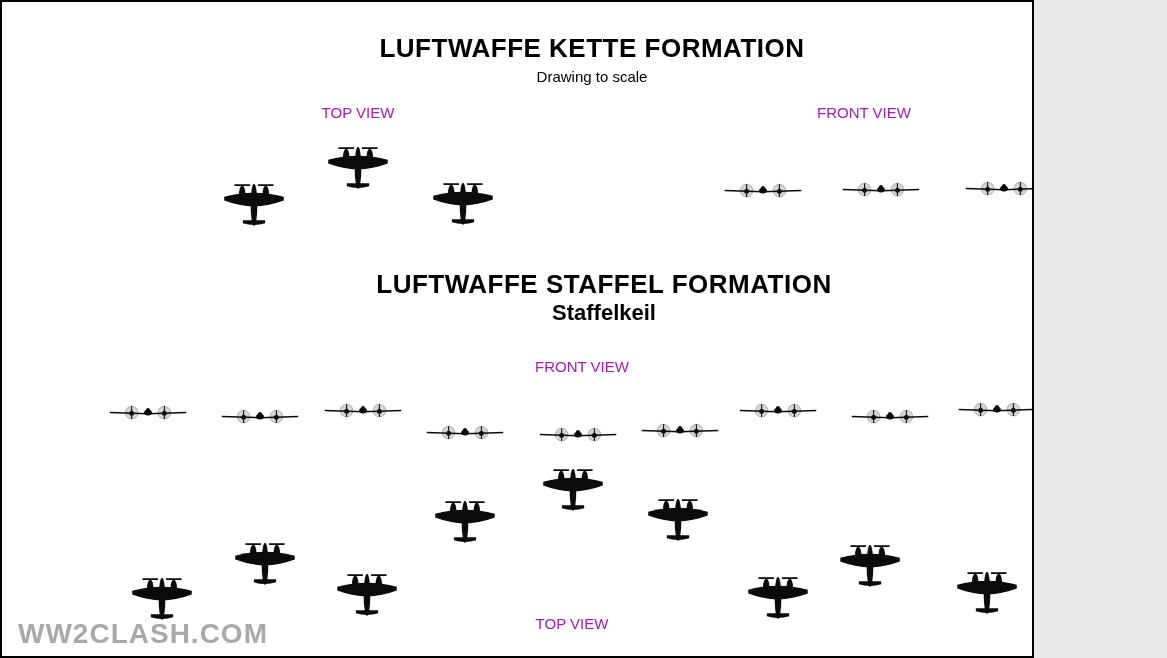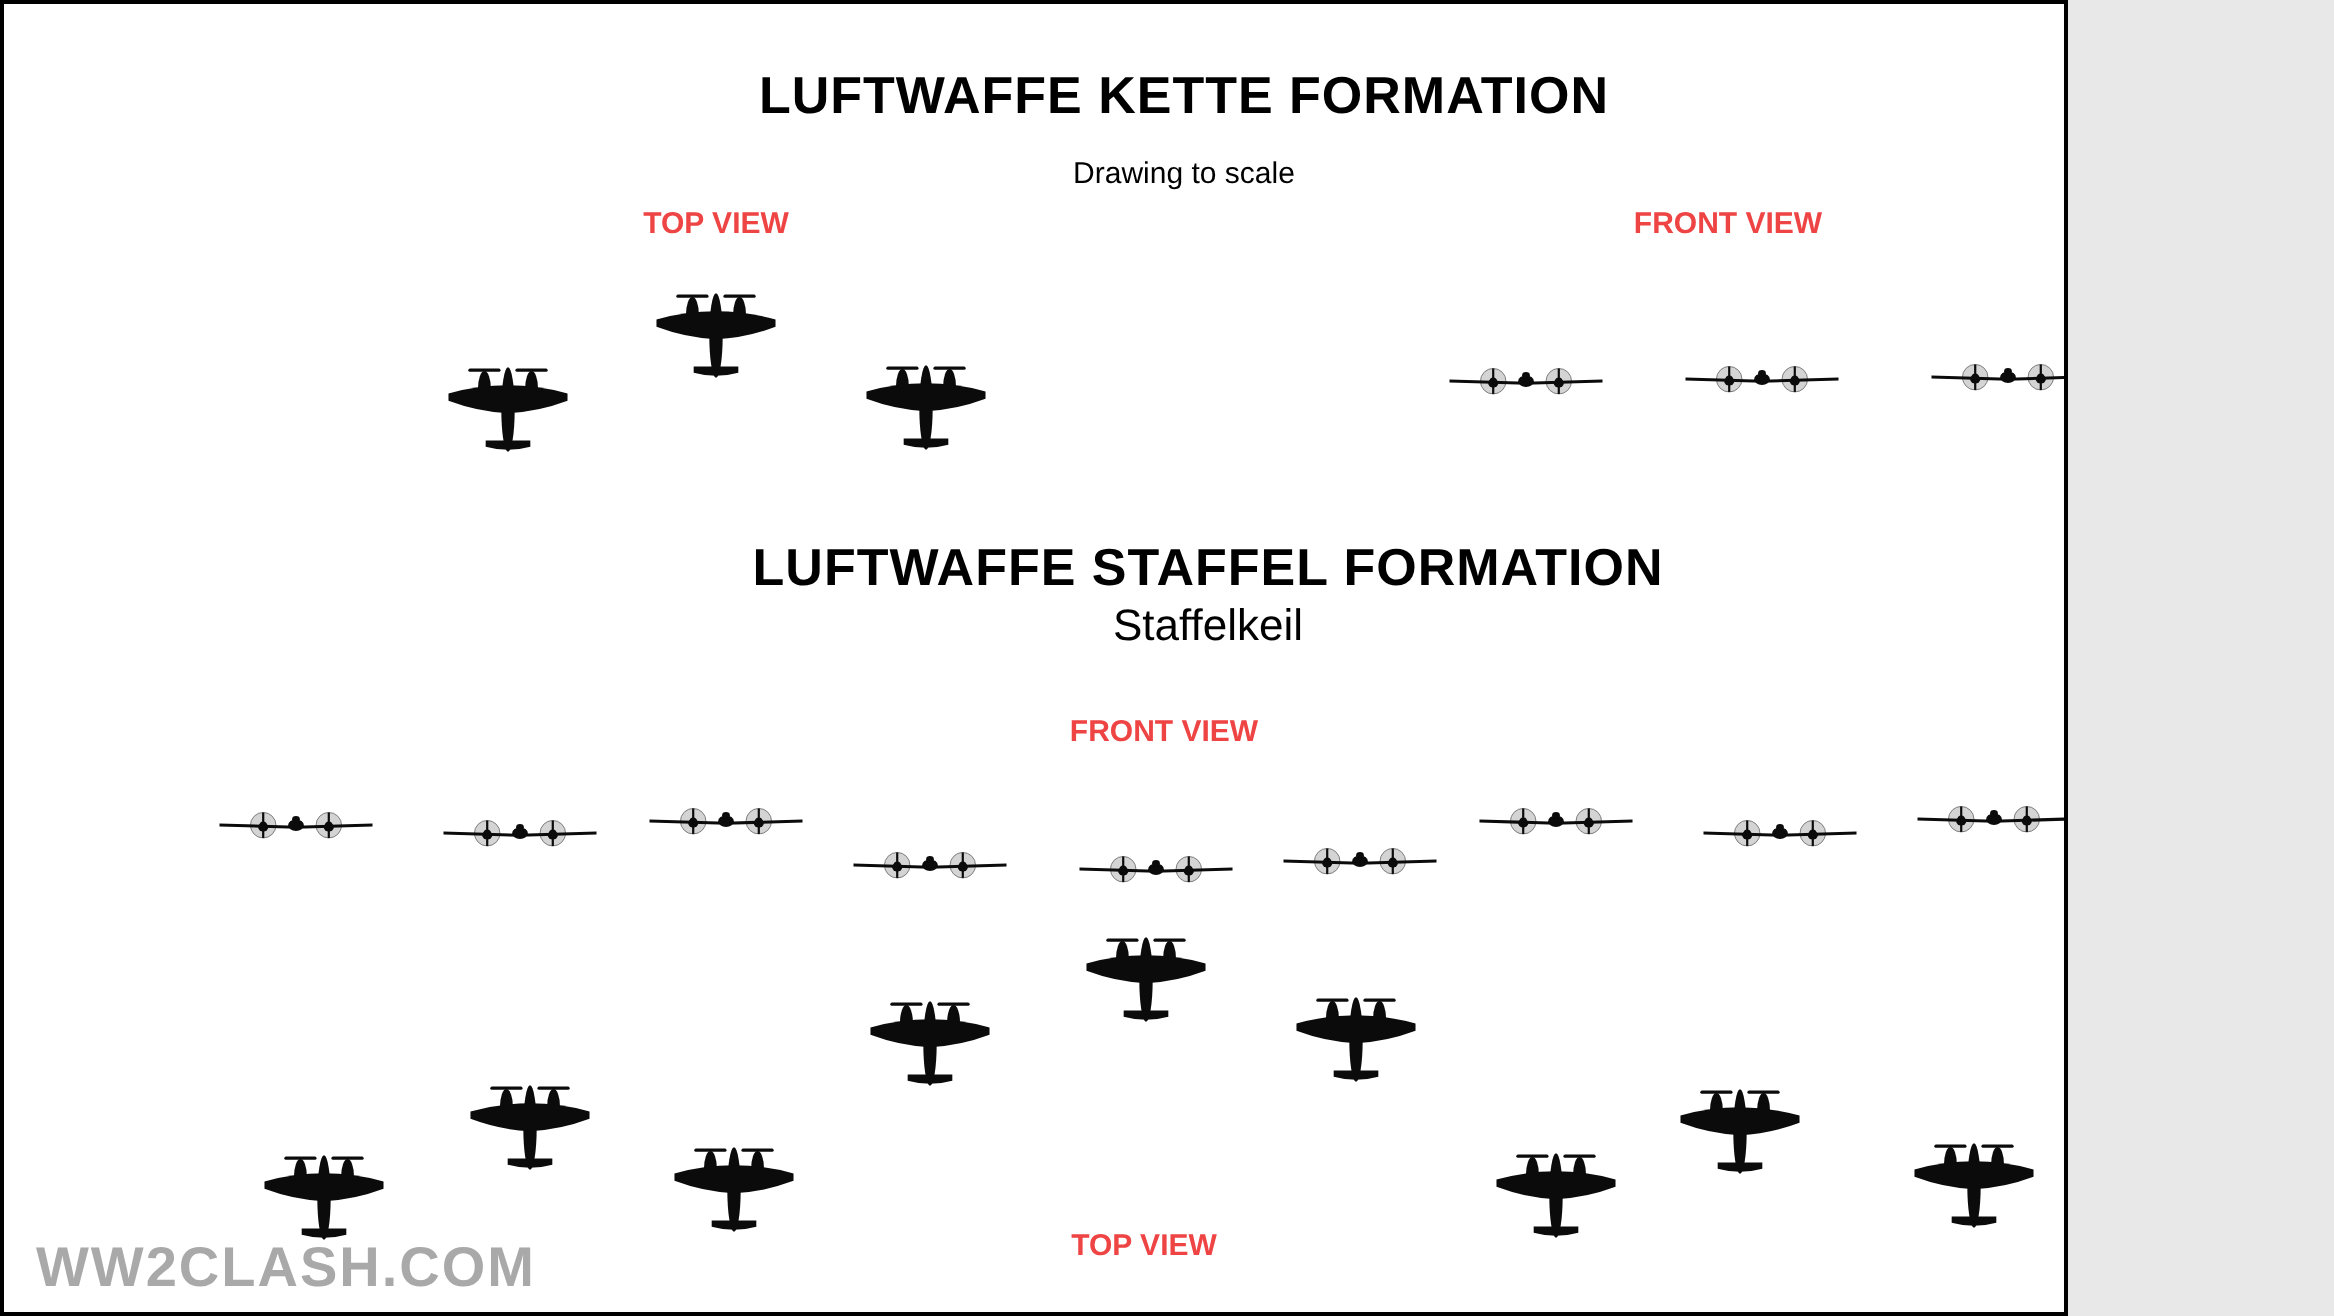--- a/index.html
+++ b/index.html
@@ -22,31 +22,30 @@
     color: #000;
   }
   .title-main {
     font-size: 26px;
     font-weight: bold;
     letter-spacing: 0.5px;
   }
   .title-sub {
     font-size: 15px;
     font-weight: normal;
-    margin-top: 11px;
   }
   .title-sub-bold {
     font-size: 22px;
-    font-weight: normal;
+    font-weight: bold;
     text-align: center;
   }
   .view-label {
     font-size: 15px;
-    font-weight: bold;
-    color: #ef4444;
+    font-weight: normal;
+    color: #a21caf;
   }
   .plane {
     position: absolute;
     transform: translate(-50%, -50%);
   }
   .plane svg {
     display: block;
     width: 100%;
     height: 100%;
   }

